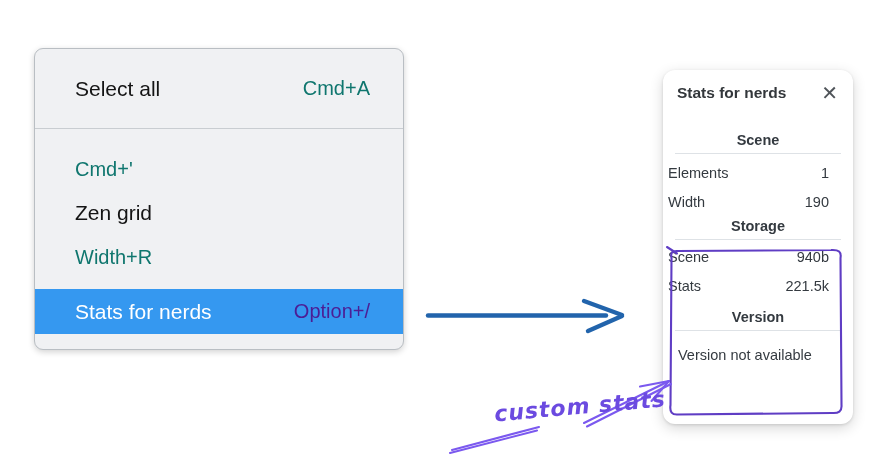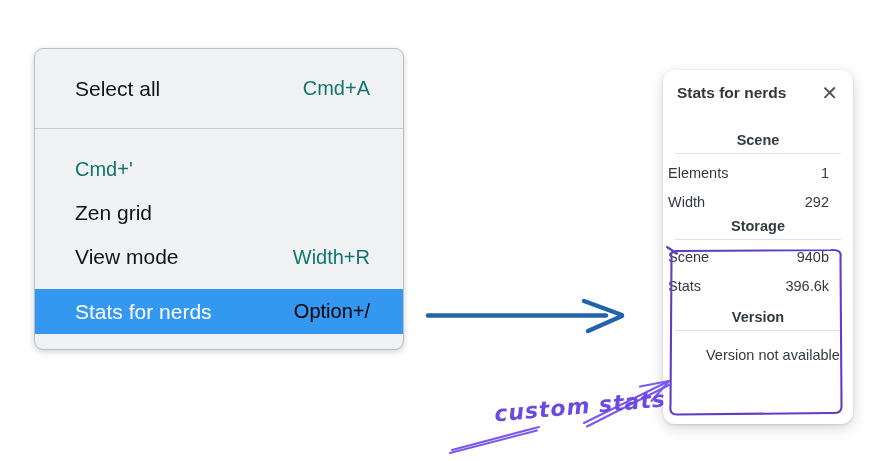--- a/index.html
+++ b/index.html
@@ -19,21 +19,21 @@
     padding:0 33px 0 40px; font-size:21px; color:#141414;
   }
   .menu-row .shortcut { font-size:20px; color:#0f766e; }
   .row-first { height:79px; }
   .menu-divider { height:1px; background:#c9cdd1; }
   .menu-section2 { padding-top:18px; }
   .menu-section2 .menu-row { height:44px; }
   .menu-row.highlighted {
     height:45px; margin-top:10px; background:#3598f0; color:#ffffff;
   }
-  .menu-row.highlighted .shortcut { color:#000000; }
+  .menu-row.highlighted .shortcut { color:#4c1d95; }
 
   
   .flow-arrow { position:absolute; left:420px; top:294px; }
 
   
   .panel {
     position:absolute; left:663px; top:70px; width:190px; height:354px;
     background:#ffffff; border-radius:12px;
     box-shadow:0 1px 3px rgba(0,0,0,0.12), 0 4px 14px rgba(0,0,0,0.16);
     font-size:14.5px; color:#343a40;
@@ -51,21 +51,21 @@
   .sec-h.scene   { margin-top:28px; }
   .sec-h.storage { }
   .sec-h.version { margin-top:7px; }
   .sec-div { height:1px; background:#dee2e6; margin:3px 12px 0 12px; }
   .stat-row {
     display:flex; justify-content:space-between; align-items:center;
     height:29px; padding:0 24px 0 5px;
   }
   .rows-scene { margin-top:4px; }
   .rows-storage { margin-top:2px; }
-  .version-note { margin-top:14px; padding:0 12px 0 15px; height:20px; line-height:20px;margin-left:28px; }
+  .version-note { margin-top:14px; padding:0 12px 0 15px; height:20px; line-height:20px; }
 
   
   .ann-box { position:absolute; left:664px; top:244px; }
   .ann-arrow { position:absolute; left:440px; top:372px; }
   .ann-text {
     position:absolute; left:494px; top:394px; width:170px;
     font-family:"DejaVu Sans", sans-serif; font-style:italic; font-weight:600;
     font-size:22px; letter-spacing:1px; color:#6b4ae0;
     transform:rotate(-5deg); white-space:nowrap;
   }
@@ -82,21 +82,20 @@
     </div>
     <div class="menu-divider"></div>
     <div class="menu-section2">
       <div class="menu-row">
         <span class="shortcut">Cmd+'</span>
       </div>
       <div class="menu-row">
         <span class="label">Zen grid</span>
       </div>
       <div class="menu-row">
-        <span class="label">View mode</span>
         <span class="shortcut">Width+R</span>
       </div>
       <div class="menu-row highlighted">
         <span class="label">Stats for nerds</span>
         <span class="shortcut">Option+/</span>
       </div>
     </div>
   </div>
 
   <svg class="flow-arrow" width="212" height="46" viewBox="0 0 212 46">
@@ -115,34 +114,34 @@
 
     <div class="sec-h scene">Scene</div>
     <div class="sec-div"></div>
     <div class="rows-scene">
       <div class="stat-row">
         <span>Elements</span>
         <span>1</span>
       </div>
       <div class="stat-row">
         <span>Width</span>
-        <span>292</span>
+        <span>190</span>
       </div>
     </div>
 
     <div class="sec-h storage">Storage</div>
     <div class="sec-div"></div>
     <div class="rows-storage">
       <div class="stat-row">
         <span>Scene</span>
         <span>940b</span>
       </div>
       <div class="stat-row">
         <span>Stats</span>
-        <span>396.6k</span>
+        <span>221.5k</span>
       </div>
     </div>
 
     <div class="sec-h version">Version</div>
     <div class="sec-div"></div>
     <div class="version-note">Version not available</div>
   </div>
 
   <svg class="ann-box" width="190" height="178" viewBox="0 0 190 178">
     <g stroke="#5f3dc4" stroke-width="2.1" fill="none" stroke-linecap="round">

